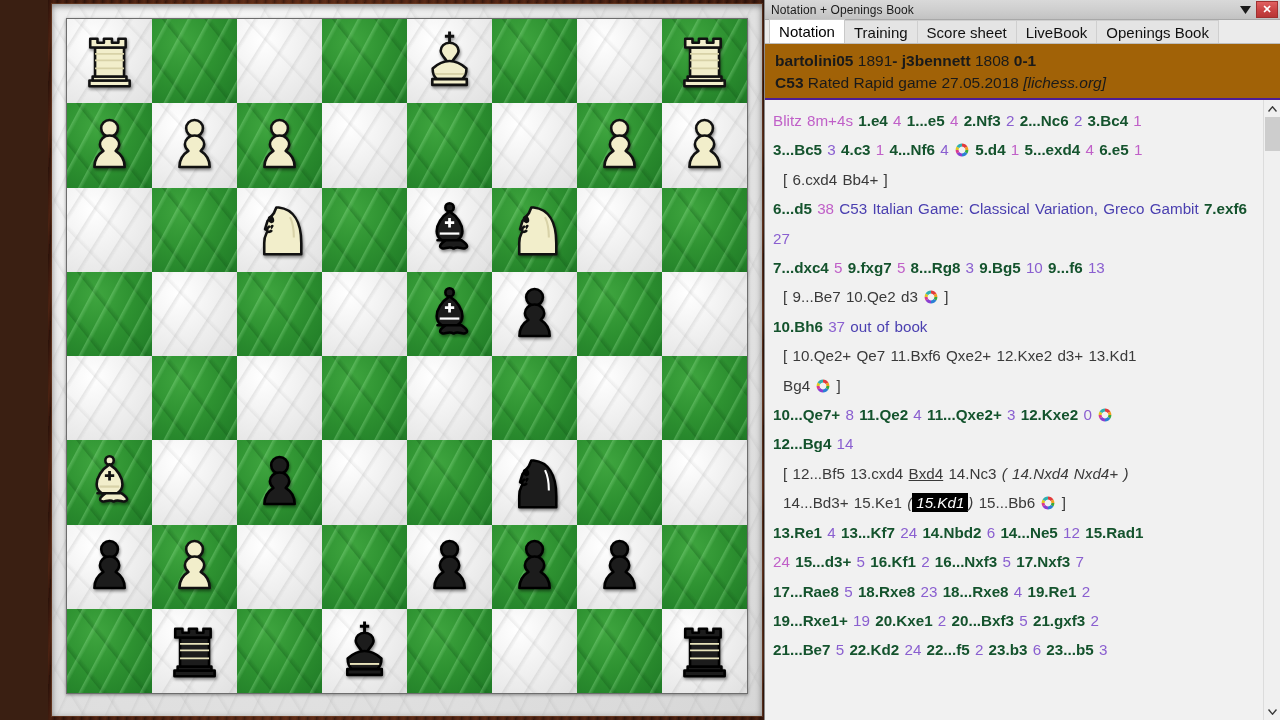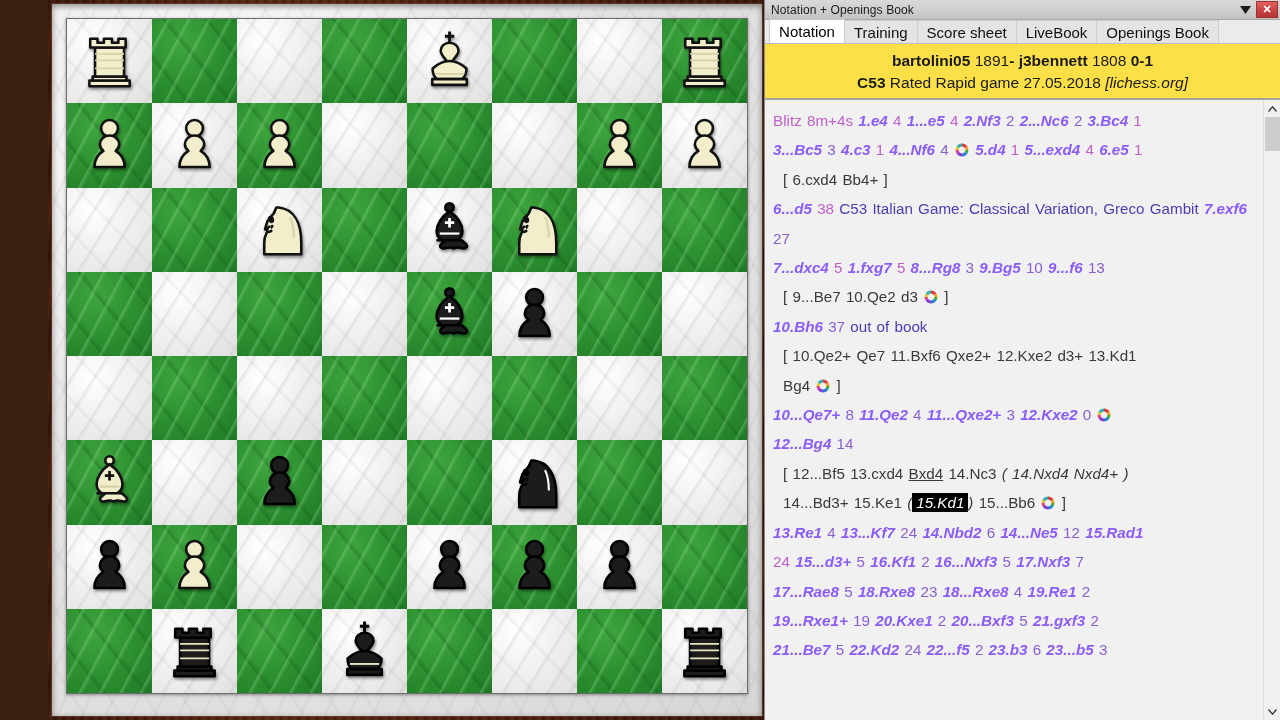--- a/index.html
+++ b/index.html
@@ -124,41 +124,40 @@
   }
   .tab.active {
     background: #ffffff;
     color: #000;
     border-color: #c9c9c9;
     position: relative; z-index: 3;
     height: 24px;
   }
 
   #game-header {
-    background: #fde047;
+    background: #a16207;
     padding: 6px 10px 4px 10px;
-    text-align: center;
-    border-bottom: 2px solid #a3a3a3;
+    border-bottom: 2px solid #4c1d95;
   }
   .gh-line { font-size: 15.5px; color: #1a1a1a; line-height: 1.42; white-space: nowrap; }
   .gh-line .b { font-weight: bold; }
   .gh-line .it { font-style: italic; }
 
   #notation-wrap { flex: 1; display: flex; min-height: 0; background: #f1f1f1; }
   #notation {
     flex: 1;
     padding: 6px 8px 2px 8px;
     font-size: 15.2px;
     line-height: 1.935;
     color: #141414;
     overflow: hidden;
     word-spacing: 1px;
   }
   #notation .ln { white-space: normal; }
-  .mv      { font-weight: bold; color: #8b5cf6; font-style: italic; }
+  .mv      { font-weight: bold; color: #14532d; }
   .tm      { color: #c060c8; font-weight: normal; }
   .tm2     { color: #8a5fd0; font-weight: normal; }
   .var     { color: #3a3a3a; font-weight: normal; margin-top: 32px; }
   .varline { padding-left: 10px; color: #3a3a3a; }
   .info    { color: #4a3fb0; font-weight: normal; }
   .opentxt { color: #4a3fb0; }
   .ul      { text-decoration: underline; }
   .subvar  { font-style: italic; color: #3a3a3a; }
   .hl {
     background: #000; color: #fff; font-style: italic;
@@ -575,21 +574,21 @@
 <path d="M12.4 10.4A6.4 6.4 0 0 1 7 13.4v-3a3.4 3.4 0 0 0 2.8-1.5z" fill="#2a7fd4"></path>
 <path d="M7 13.4a6.4 6.4 0 0 1-5.4-3l2.6-1.5A3.4 3.4 0 0 0 7 10.4z" fill="#8a3fd0"></path>
 <path d="M1.6 10.4A6.4 6.4 0 0 1 0.6 7h3a3.4 3.4 0 0 0 .6 1.9z" fill="#d93a8e"></path>
 <path d="M0.6 7a6.4 6.4 0 0 1 1-3.4l2.6 1.5A3.4 3.4 0 0 0 3.6 7z" fill="#e2c61e"></path>
 <path d="M1.6 3.6A6.4 6.4 0 0 1 7 0.6v3a3.4 3.4 0 0 0-2.8 1.5z" fill="#30b0b0"></path>
 <circle cx="7" cy="7" r="2.5" fill="#f1f1f1"></circle>
                 </g>
               </svg></span>  <span class="mv">5.d4</span> <span class="tm">1</span>  <span class="mv">5...exd4</span> <span class="tm">4</span>  <span class="mv">6.e5</span> <span class="tm">1</span></div>
           <div class="ln"><span class="varline">[ 6.cxd4  Bb4+ ]</span></div>
           <div class="ln"><span class="mv">6...d5</span> <span class="tm">38</span> <span class="opentxt">C53 Italian Game: Classical Variation, Greco Gambit</span>  <span class="mv">7.exf6</span> <span class="tm2">27</span></div>
-          <div class="ln"><span class="mv">7...dxc4</span> <span class="tm">5</span>  <span class="mv">1.fxg7</span> <span class="tm">5</span>  <span class="mv">8...Rg8</span> <span class="tm2">3</span>  <span class="mv">9.Bg5</span> <span class="tm2">10</span>  <span class="mv">9...f6</span> <span class="tm2">13</span></div>
+          <div class="ln"><span class="mv">7...dxc4</span> <span class="tm">5</span>  <span class="mv">9.fxg7</span> <span class="tm">5</span>  <span class="mv">8...Rg8</span> <span class="tm2">3</span>  <span class="mv">9.Bg5</span> <span class="tm2">10</span>  <span class="mv">9...f6</span> <span class="tm2">13</span></div>
           <div class="ln"><span class="varline">[ <span class="var">9...Be7</span>  <span class="var">10.Qe2</span>  <span class="var">d3</span> <span class="ring"><svg viewBox="0 0 14 14">
 <g>
                     <path d="M7 0.6a6.4 6.4 0 0 1 5.4 3l-2.6 1.5A3.4 3.4 0 0 0 7 3.6z" fill="#e23b3b"></path>
 <path d="M12.4 3.6A6.4 6.4 0 0 1 13.4 7h-3a3.4 3.4 0 0 0-.6-1.9z" fill="#f0a020"></path>
 <path d="M13.4 7a6.4 6.4 0 0 1-1 3.4l-2.6-1.5A3.4 3.4 0 0 0 10.4 7z" fill="#3aa93a"></path>
 <path d="M12.4 10.4A6.4 6.4 0 0 1 7 13.4v-3a3.4 3.4 0 0 0 2.8-1.5z" fill="#2a7fd4"></path>
 <path d="M7 13.4a6.4 6.4 0 0 1-5.4-3l2.6-1.5A3.4 3.4 0 0 0 7 10.4z" fill="#8a3fd0"></path>
 <path d="M1.6 10.4A6.4 6.4 0 0 1 0.6 7h3a3.4 3.4 0 0 0 .6 1.9z" fill="#d93a8e"></path>
 <path d="M0.6 7a6.4 6.4 0 0 1 1-3.4l2.6 1.5A3.4 3.4 0 0 0 3.6 7z" fill="#e2c61e"></path>
 <path d="M1.6 3.6A6.4 6.4 0 0 1 7 0.6v3a3.4 3.4 0 0 0-2.8 1.5z" fill="#30b0b0"></path>

